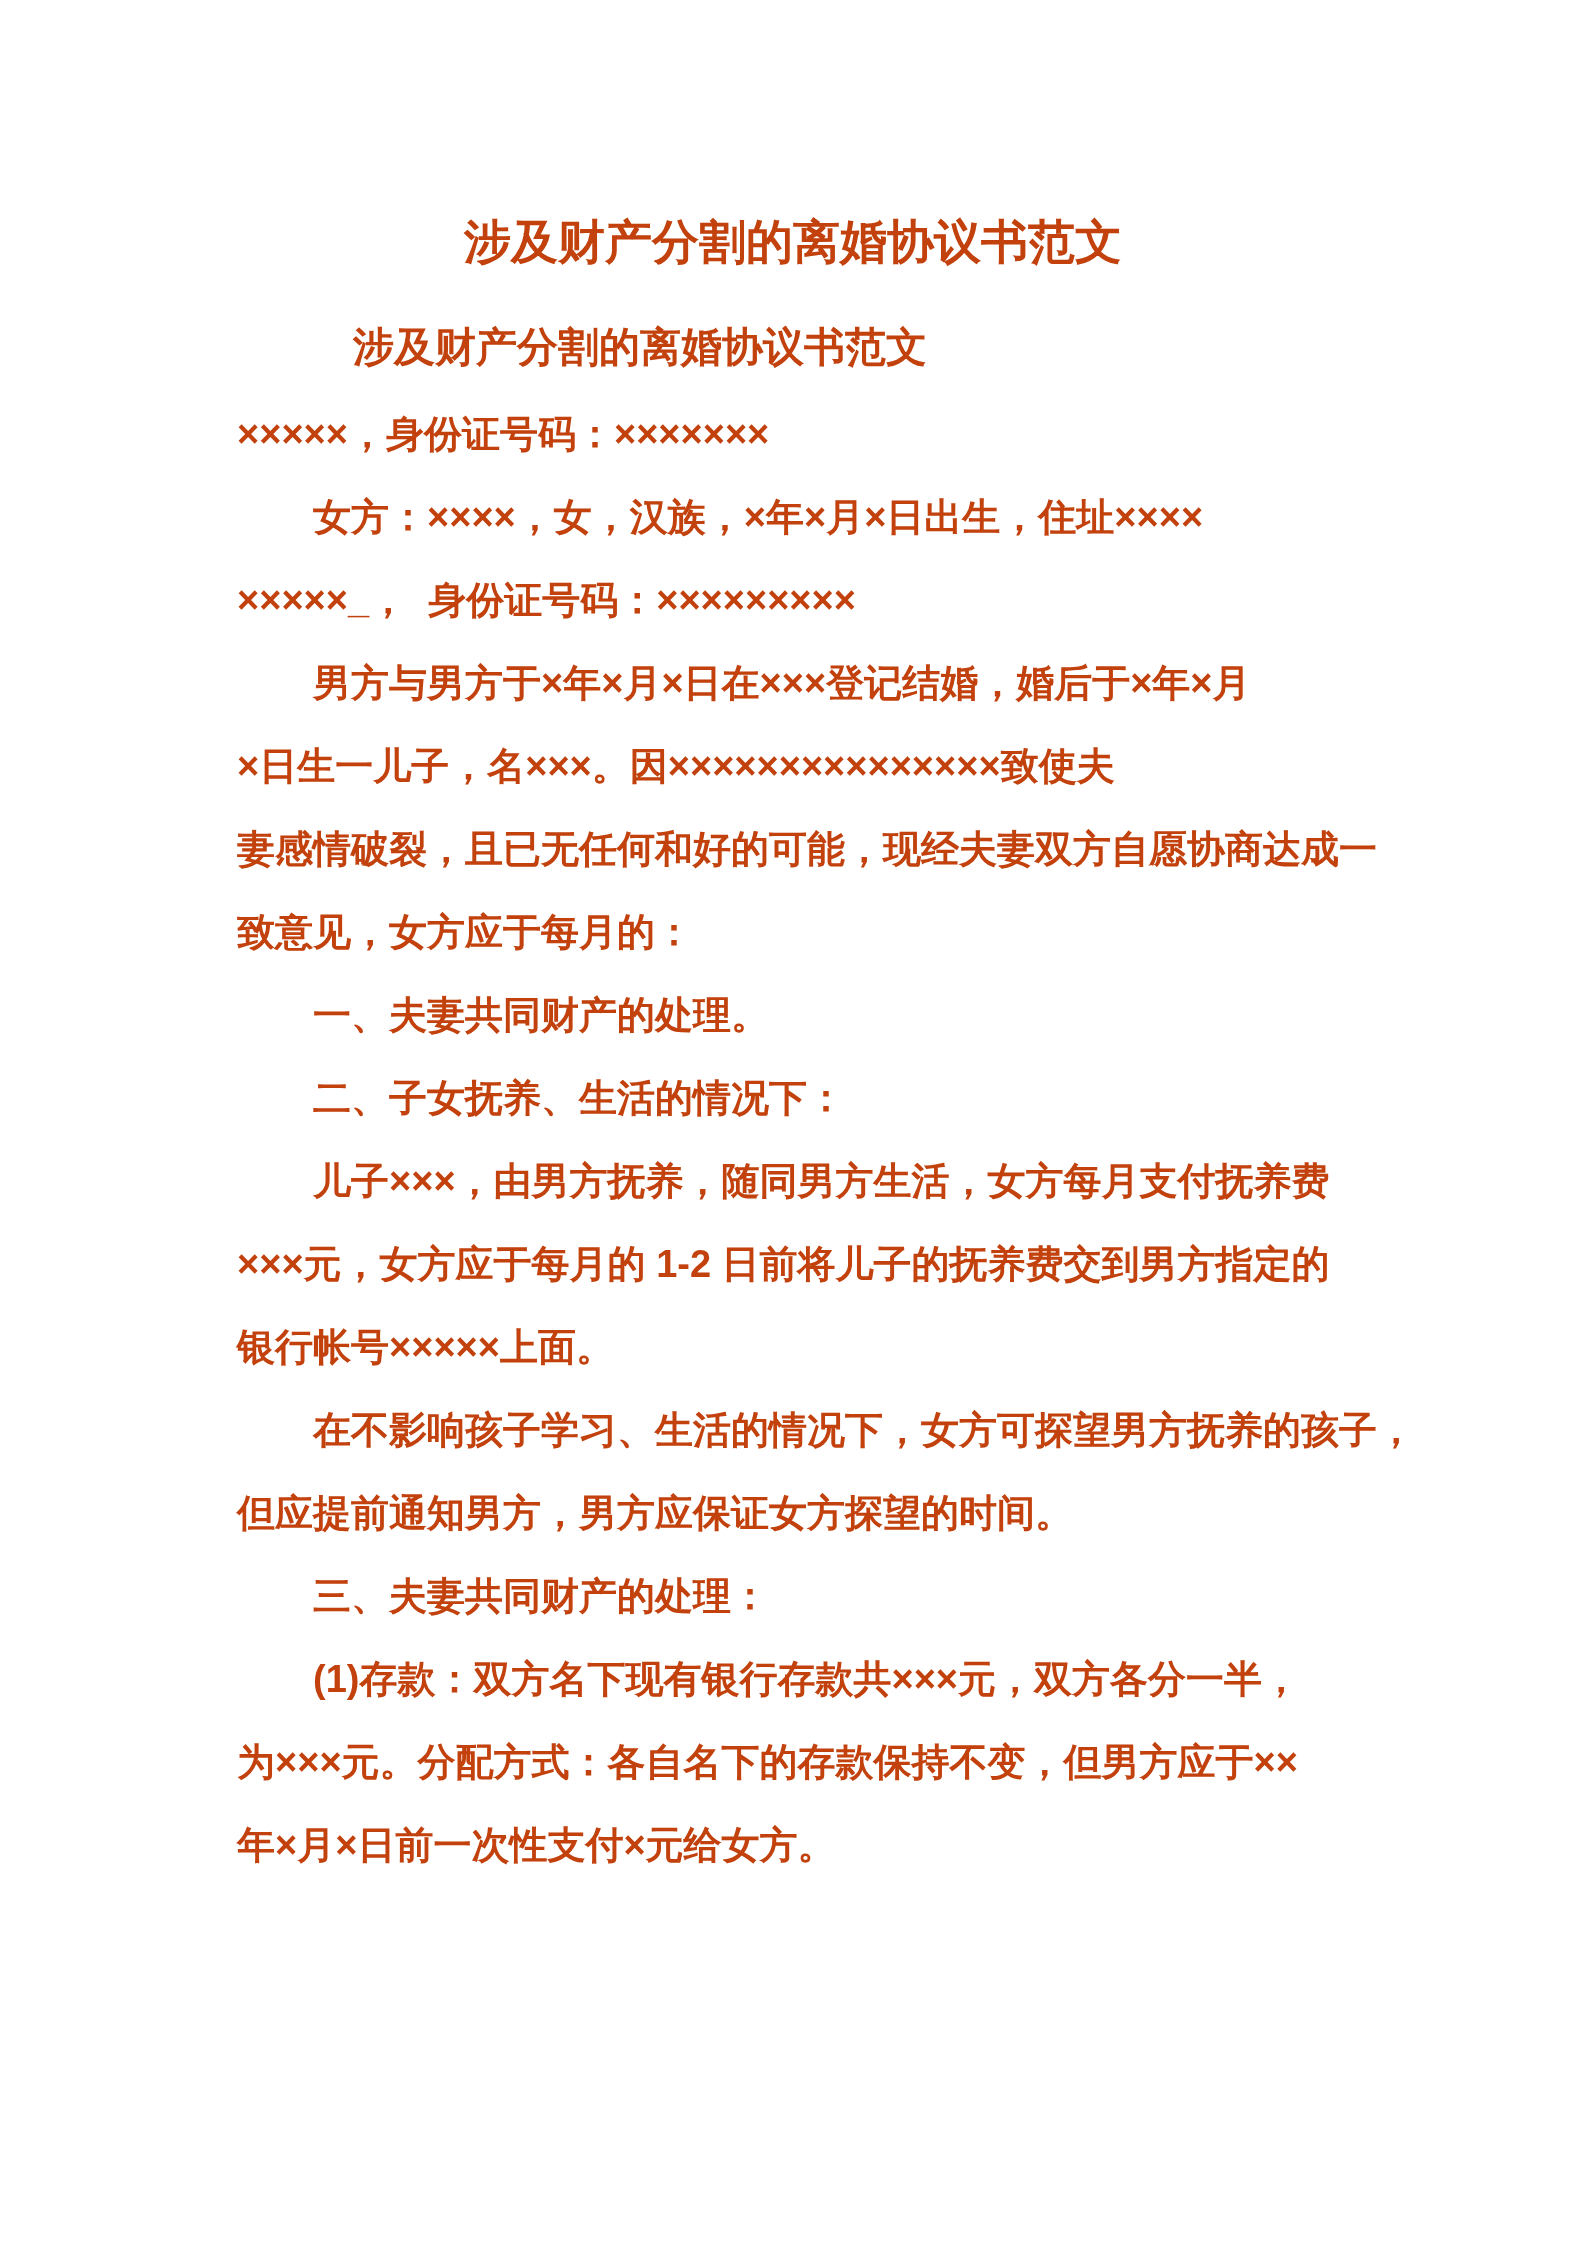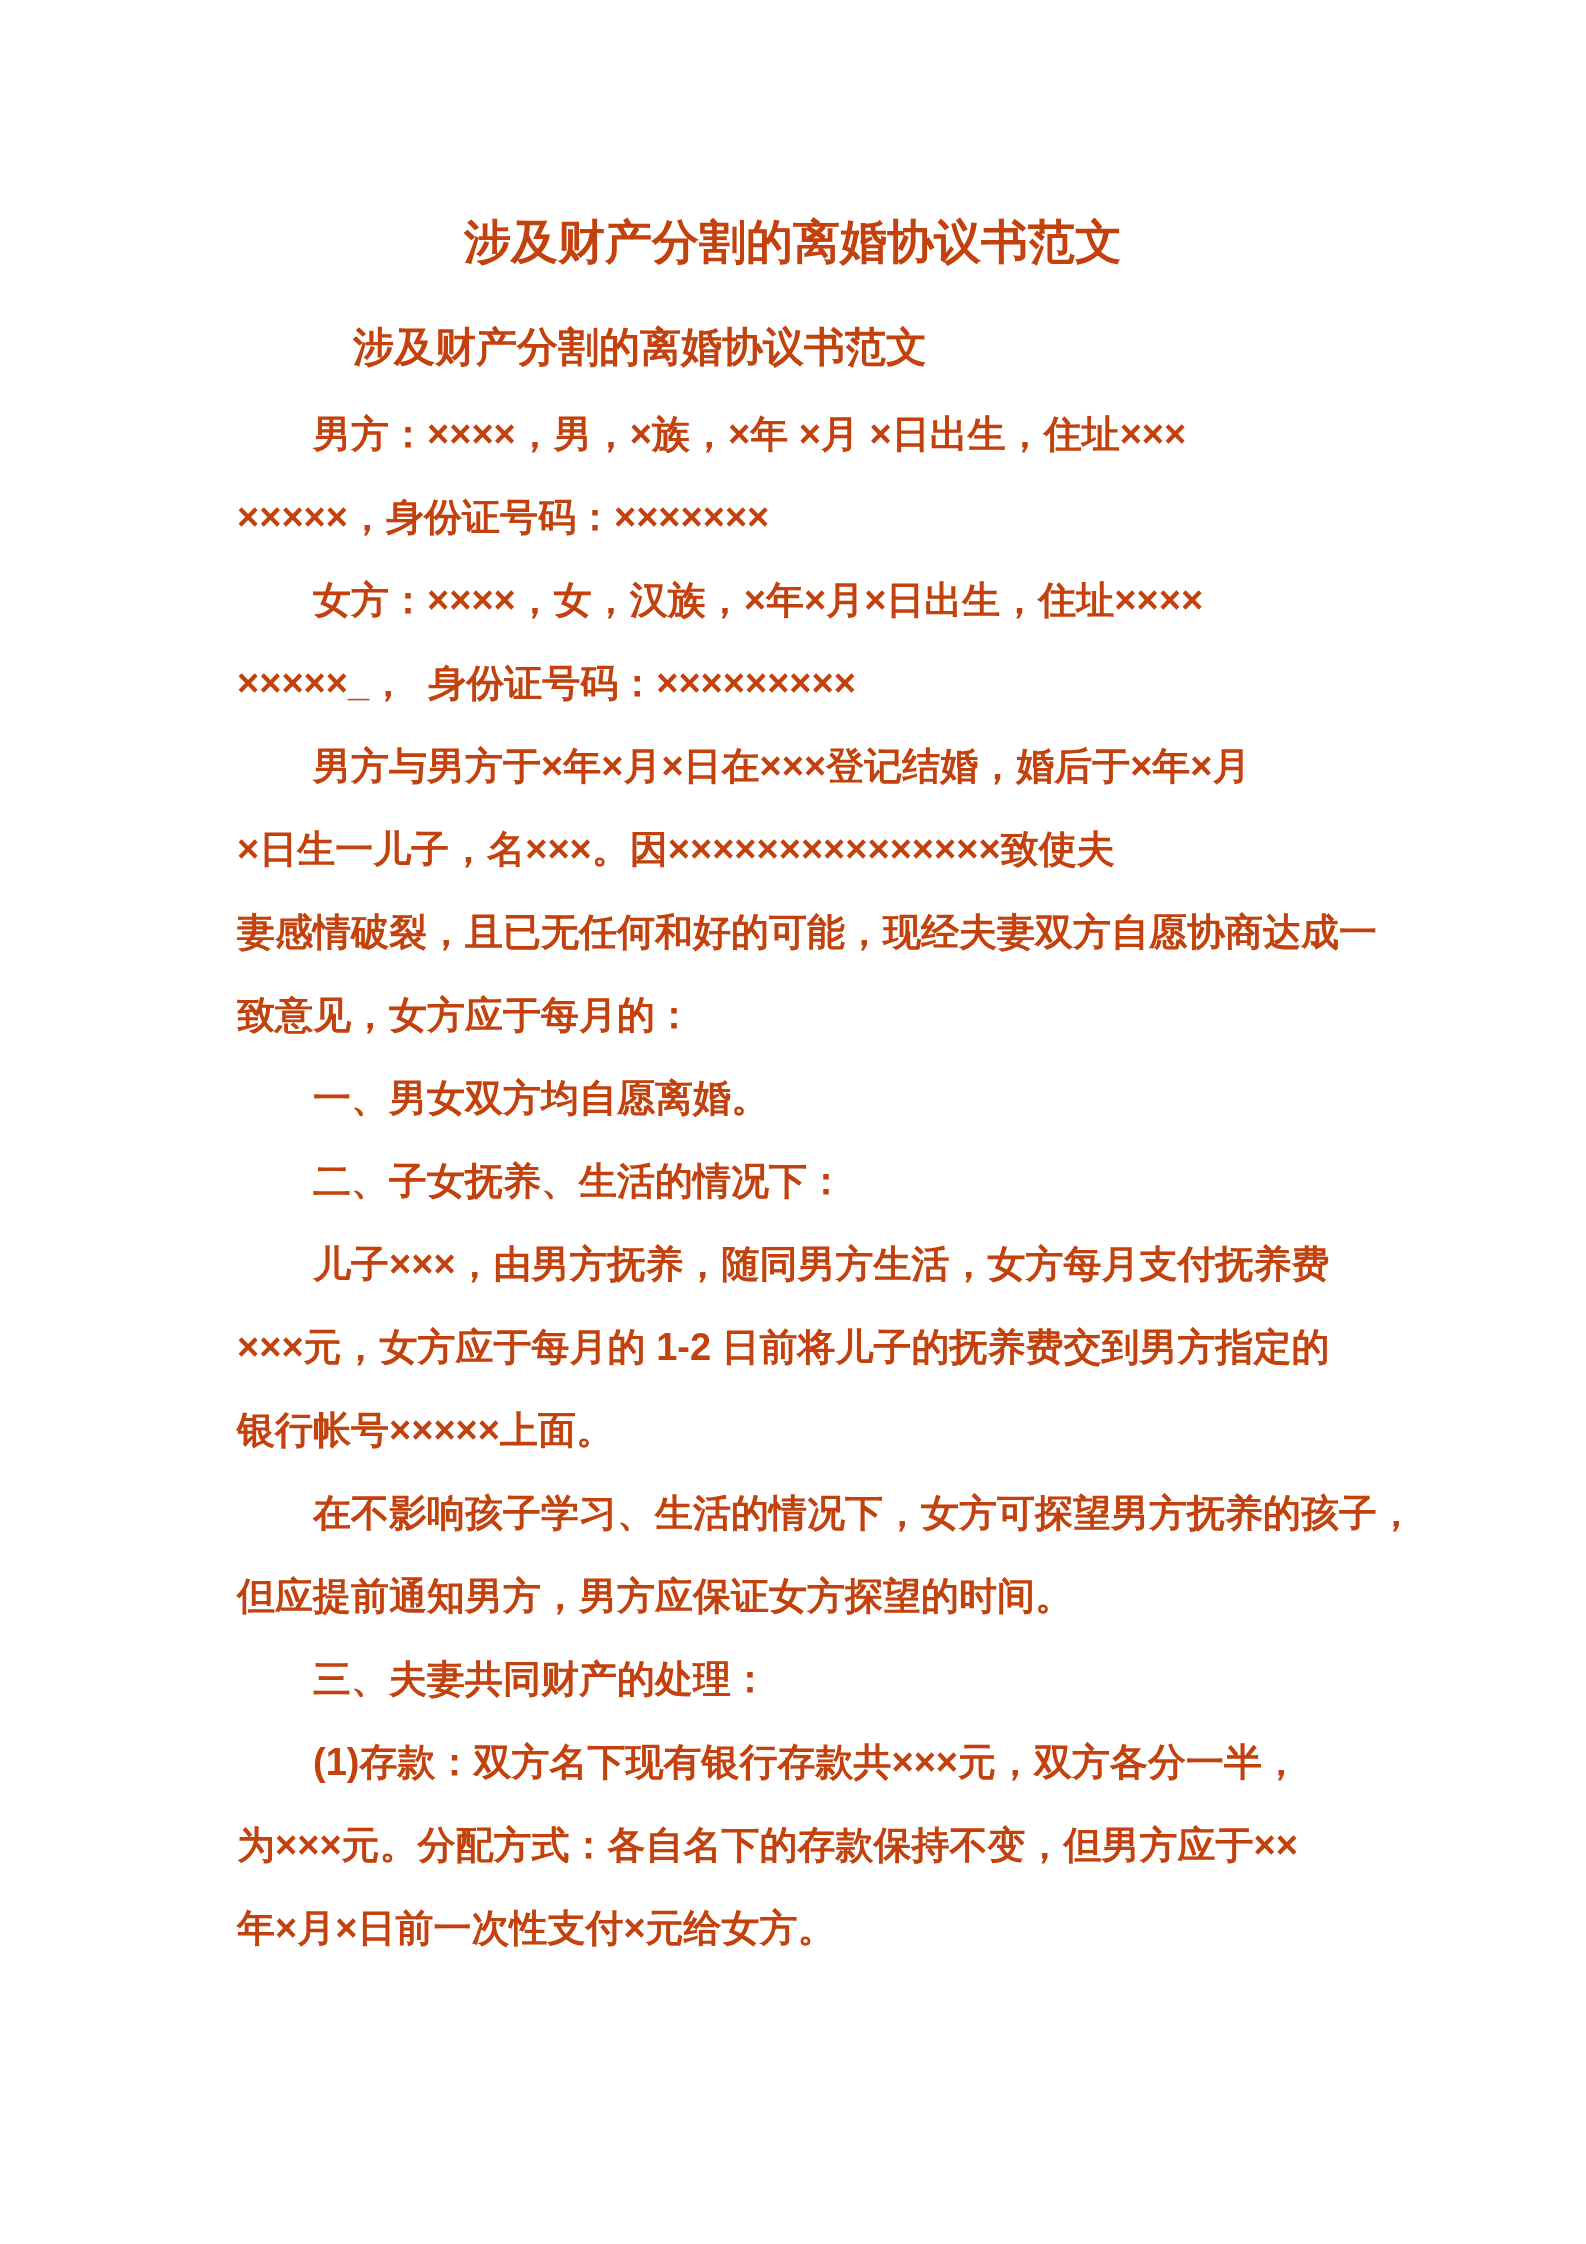--- a/index.html
+++ b/index.html
@@ -57,29 +57,28 @@
 </head>
 <body>
 
 <div class="page">
 
   <div class="doc-title">涉及财产分割的离婚协议书范文</div>
 
   <div class="doc-subtitle">涉及财产分割的离婚协议书范文</div>
 
   <div class="doc-body">
-    <div class="ln ind">男方：××××，男，×族，×年 ×月 ×日出生，住址×××</div>
     <div class="ln">×××××，身份证号码：×××××××</div>
     <div class="ln ind">女方：××××，女，汉族，×年×月×日出生，住址××××</div>
     <div class="ln">×××××_，  身份证号码：×××××××××</div>
     <div class="ln ind">男方与男方于×年×月×日在×××登记结婚，婚后于×年×月</div>
     <div class="ln">×日生一儿子，名×××。因×××××××××××××××致使夫</div>
     <div class="ln">妻感情破裂，且已无任何和好的可能，现经夫妻双方自愿协商达成一</div>
     <div class="ln">致意见，女方应于每月的：</div>
-    <div class="ln ind">一、男女双方均自愿离婚。</div>
+    <div class="ln ind">一、夫妻共同财产的处理。</div>
     <div class="ln ind">二、子女抚养、生活的情况下：</div>
     <div class="ln ind">儿子×××，由男方抚养，随同男方生活，女方每月支付抚养费</div>
     <div class="ln">×××元，女方应于每月的 1-2 日前将儿子的抚养费交到男方指定的</div>
     <div class="ln">银行帐号×××××上面。</div>
     <div class="ln ind">在不影响孩子学习、生活的情况下，女方可探望男方抚养的孩子，</div>
     <div class="ln">但应提前通知男方，男方应保证女方探望的时间。</div>
     <div class="ln ind">三、夫妻共同财产的处理：</div>
     <div class="ln ind">(1)存款：双方名下现有银行存款共×××元，双方各分一半，</div>
     <div class="ln">为×××元。分配方式：各自名下的存款保持不变，但男方应于××</div>
     <div class="ln">年×月×日前一次性支付×元给女方。</div>

